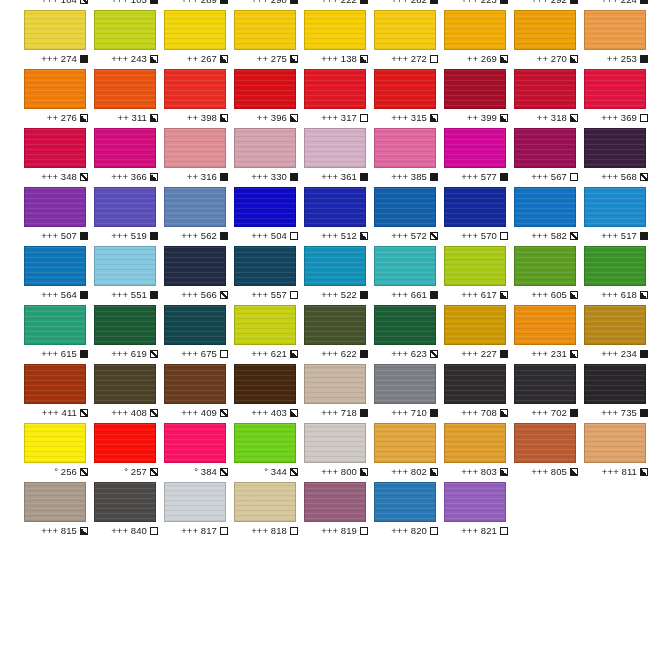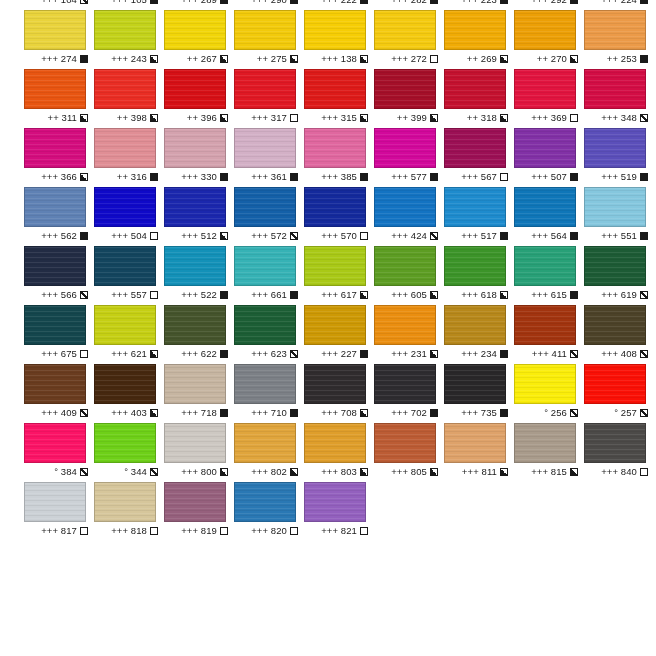--- a/index.html
+++ b/index.html
@@ -240,20 +240,27 @@
         </div>
       </div>
       <div class="cell">
         <div class="swatch" style="background: rgb(235, 154, 72);"></div>
         <div class="label">
           <span class="txt">++ 253</span>
           <span class="sym full"></span>
         </div>
       </div>
       <div class="cell">
+        <div class="swatch" style="background: rgb(240, 124, 10);"></div>
+        <div class="label">
+          <span class="txt">++ 276</span>
+          <span class="sym half"></span>
+        </div>
+      </div>
+      <div class="cell">
         <div class="swatch" style="background: rgb(232, 85, 17);"></div>
         <div class="label">
           <span class="txt">++ 311</span>
           <span class="sym half"></span>
         </div>
       </div>
       <div class="cell">
         <div class="swatch" style="background: rgb(233, 45, 36);"></div>
         <div class="label">
           <span class="txt">++ 398</span>
@@ -352,20 +359,27 @@
         </div>
       </div>
       <div class="cell">
         <div class="swatch" style="background: rgb(156, 16, 85);"></div>
         <div class="label">
           <span class="txt">+++ 567</span>
           <span class="sym open"></span>
         </div>
       </div>
       <div class="cell">
+        <div class="swatch" style="background: rgb(59, 32, 64);"></div>
+        <div class="label">
+          <span class="txt">+++ 568</span>
+          <span class="sym slash"></span>
+        </div>
+      </div>
+      <div class="cell">
         <div class="swatch" style="background: rgb(130, 49, 166);"></div>
         <div class="label">
           <span class="txt">+++ 507</span>
           <span class="sym full"></span>
         </div>
       </div>
       <div class="cell">
         <div class="swatch" style="background: rgb(91, 79, 186);"></div>
         <div class="label">
           <span class="txt">+++ 519</span>
@@ -403,21 +417,21 @@
       <div class="cell">
         <div class="swatch" style="background: rgb(20, 42, 156);"></div>
         <div class="label">
           <span class="txt">+++ 570</span>
           <span class="sym open"></span>
         </div>
       </div>
       <div class="cell">
         <div class="swatch" style="background: rgb(19, 115, 194);"></div>
         <div class="label">
-          <span class="txt">+++ 424</span>
+          <span class="txt">+++ 582</span>
           <span class="sym slash"></span>
         </div>
       </div>
       <div class="cell">
         <div class="swatch" style="background: rgb(30, 139, 205);"></div>
         <div class="label">
           <span class="txt">+++ 517</span>
           <span class="sym full"></span>
         </div>
       </div>

